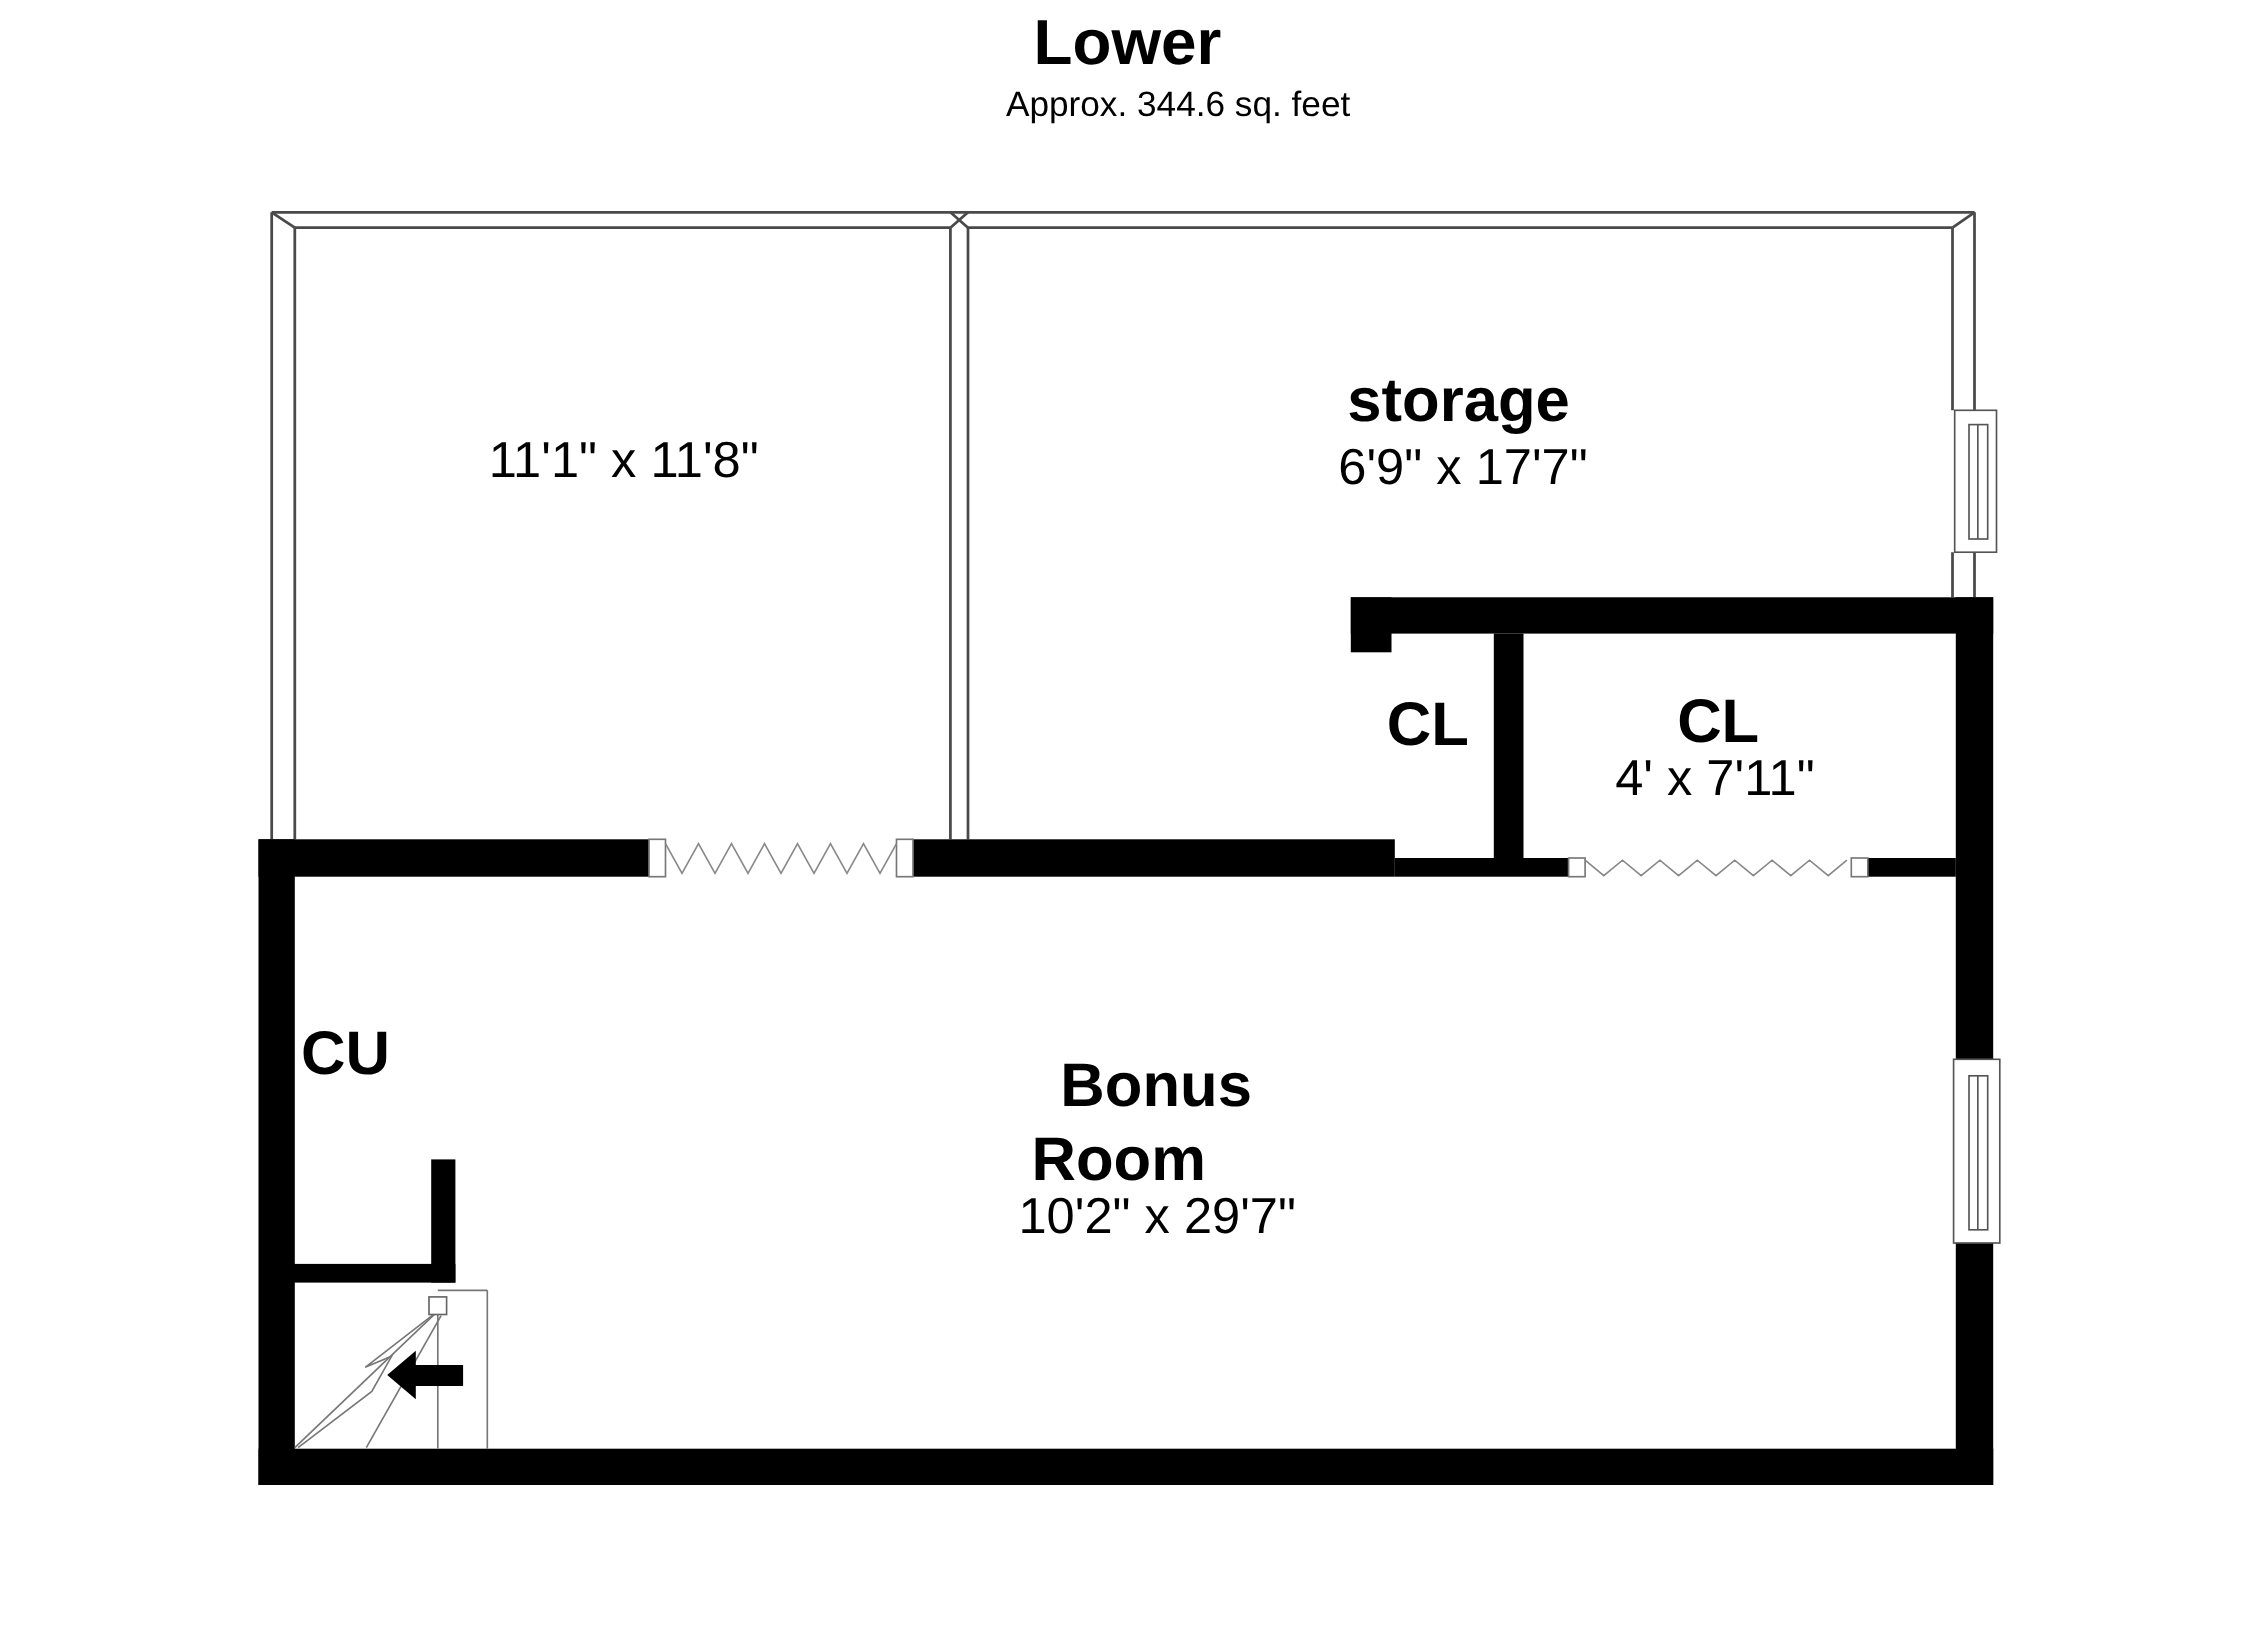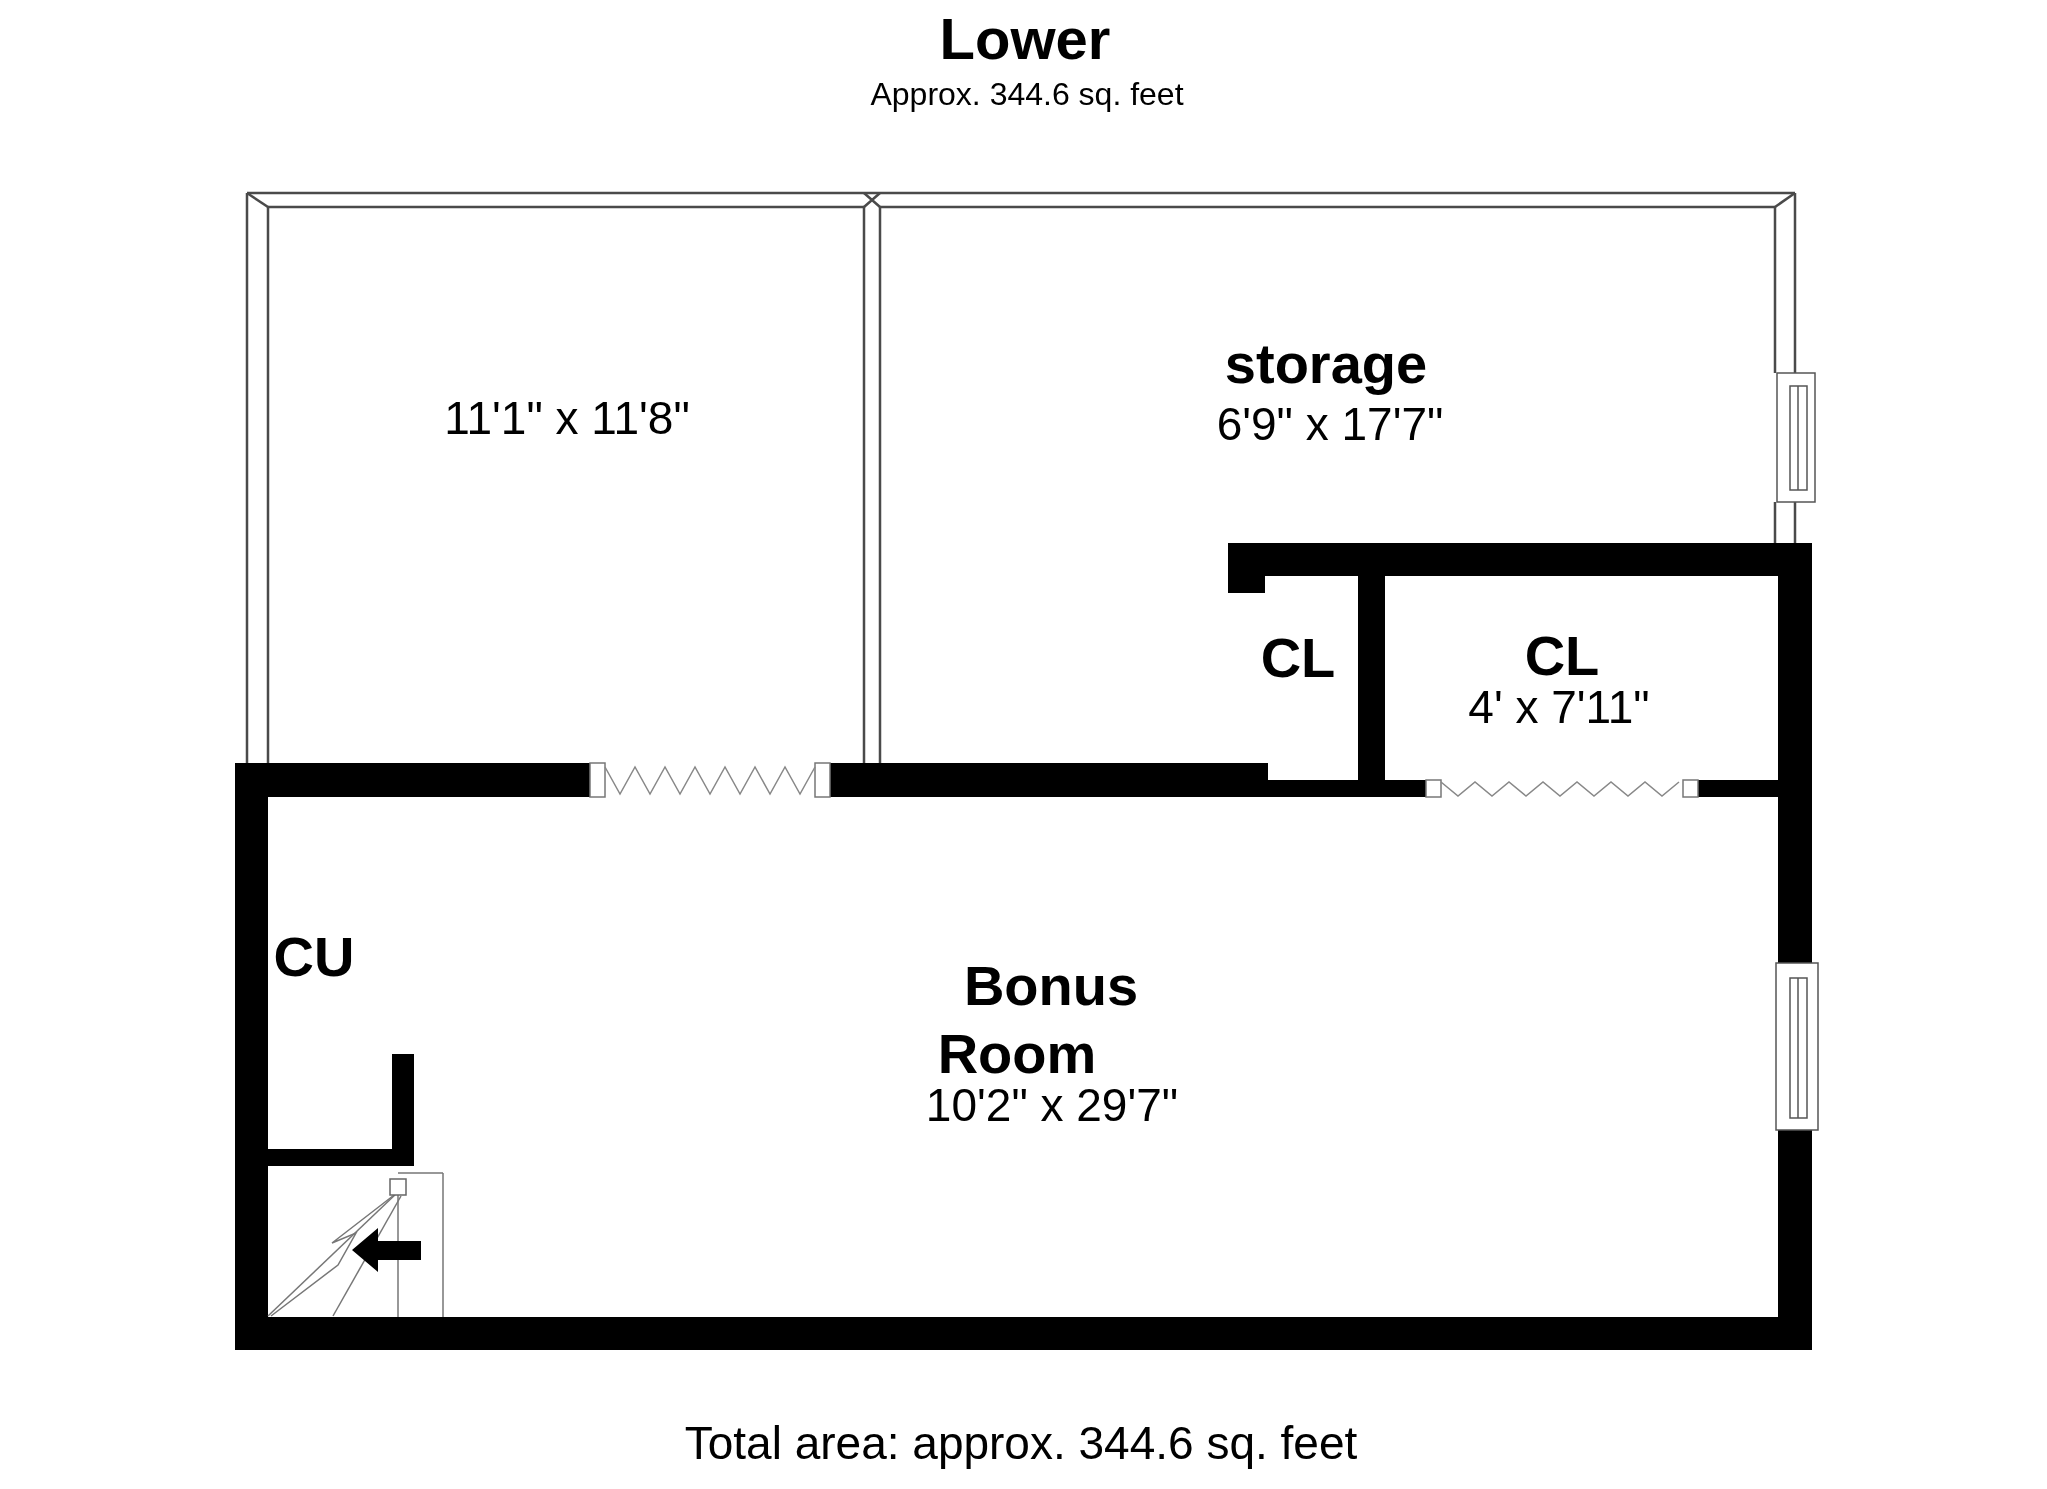--- a/index.html
+++ b/index.html
@@ -9,21 +9,21 @@
     background:#ffffff;
     font-family:"Liberation Sans","DejaVu Sans",sans-serif;
     color:#000;
     overflow:hidden;
   }
   #plan-svg{position:absolute;left:0;top:0;}
   .lbl{position:absolute;transform:translateX(-50%);white-space:nowrap;text-align:center;line-height:1;}
   .room-name{font-size:56px;font-weight:bold;}
   .room-dims{font-size:46px;font-weight:normal;}
   .title{font-size:58px;font-weight:bold;}
-  .subtitle{font-size:32px;font-weight:normal;}
+  .subtitle{font-size:32px;font-weight:normal;margin-left:44px;}
   .footer{font-size:46px;font-weight:normal;}
 </style>
 </head>
 <body>
 
 <div id="canvas">
 
   <svg id="plan-svg" width="2047" height="1489" viewBox="0 0 2047 1489" xmlns="http://www.w3.org/2000/svg">
 
     <g stroke="#4a4a4a" stroke-width="2.5" fill="none">
@@ -100,15 +100,14 @@
 
   <div class="lbl room-name" style="left:1562px;top:628px;">CL</div>
   <div class="lbl room-dims" style="left:1559px;top:684px;">4' x 7'11"</div>
 
   <div class="lbl room-name" style="left:314px;top:929px;">CU</div>
 
   <div class="lbl room-name" style="left:1051px;top:958px;">Bonus</div>
   <div class="lbl room-name" style="left:1017px;top:1026px;">Room</div>
   <div class="lbl room-dims" style="left:1052px;top:1082px;">10'2" x 29'7"</div>
 
-  <div class="lbl footer" style="left:1021px;top:1420px;">Total area: approx. 344.6 sq. feet</div>
 
 </div>
 
 </body></html>

